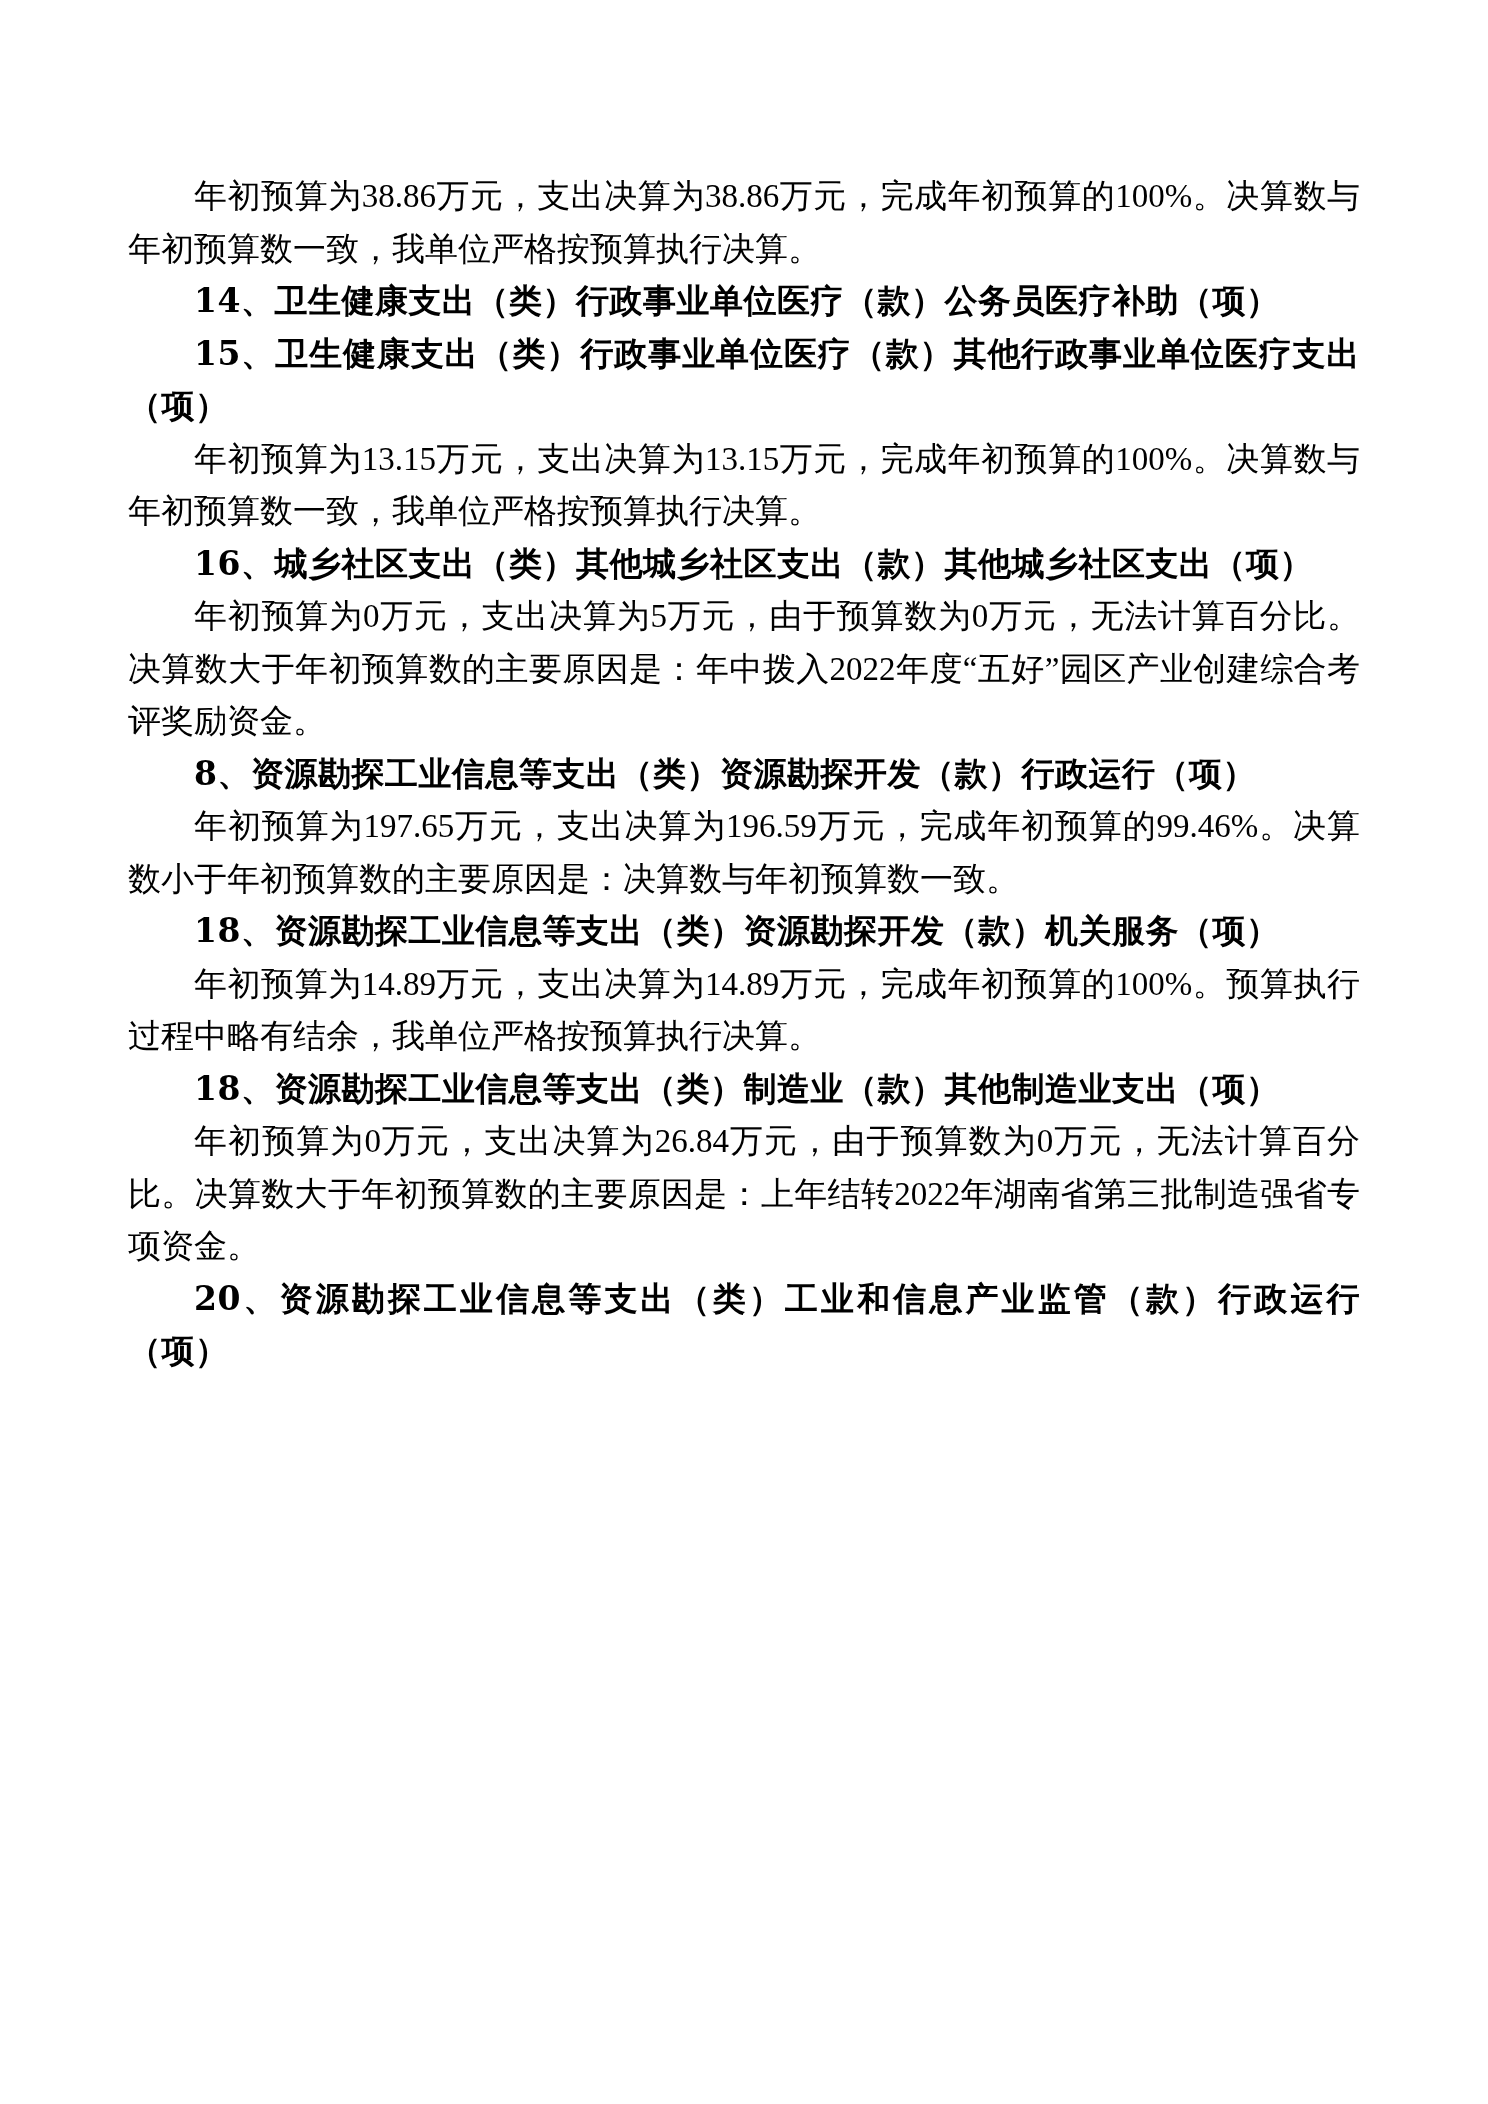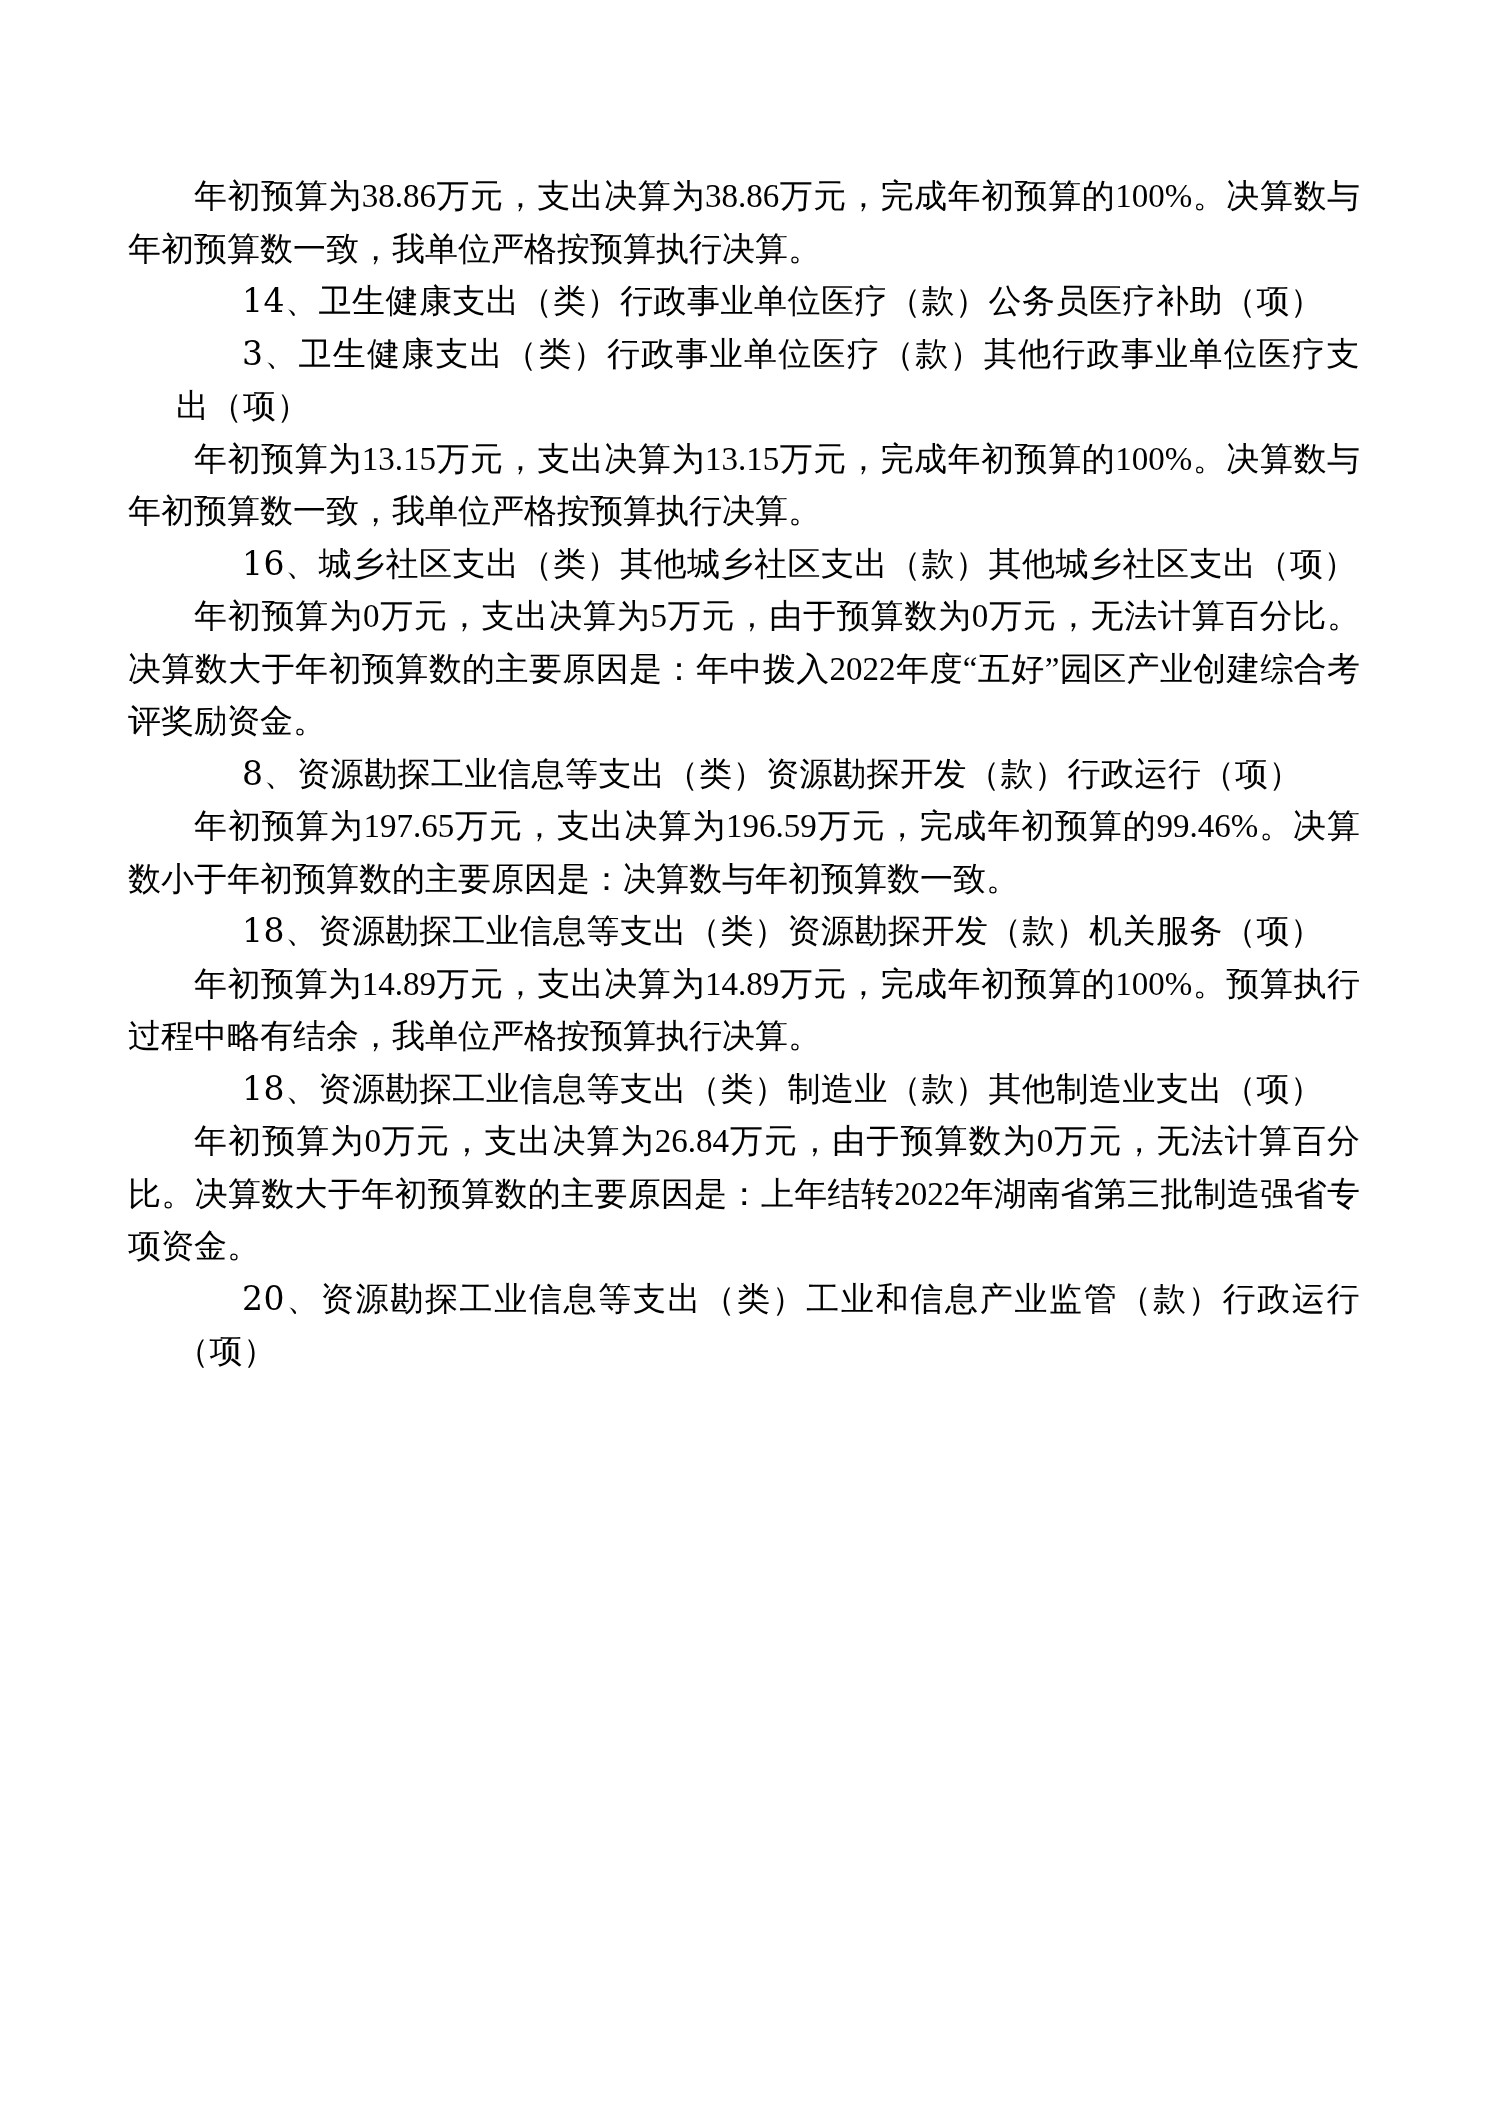--- a/index.html
+++ b/index.html
@@ -37,40 +37,39 @@
     text-indent: 66px;
     letter-spacing: 0px;
     text-align: justify;
     text-justify: inter-ideograph;
     font-family: "Liberation Serif", "DejaVu Serif", serif;
   }
   .heading {
     font-size: 33px;
     line-height: 52.5px;
     text-indent: 66px;
-    font-weight: normal;
+    font-weight: bold;
     text-align: justify;
     text-justify: inter-ideograph;
     font-family: "DejaVu Serif", "Liberation Serif", serif;
     letter-spacing: 0.5px;
-    margin-left: 48px;
   }
 </style>
 </head>
 <body>
 
 <div class="page">
   <div class="doc-body">
 
     <p class="para">年初预算为38.86万元，支出决算为38.86万元，完成年初预算的100%。决算数与年初预算数一致，我单位严格按预算执行决算。</p>
 
     <p class="heading">14、卫生健康支出（类）行政事业单位医疗（款）公务员医疗补助（项）</p>
 
 
-    <p class="heading">3、卫生健康支出（类）行政事业单位医疗（款）其他行政事业单位医疗支出（项）</p>
+    <p class="heading">15、卫生健康支出（类）行政事业单位医疗（款）其他行政事业单位医疗支出（项）</p>
 
     <p class="para">年初预算为13.15万元，支出决算为13.15万元，完成年初预算的100%。决算数与年初预算数一致，我单位严格按预算执行决算。</p>
 
     <p class="heading">16、城乡社区支出（类）其他城乡社区支出（款）其他城乡社区支出（项）</p>
 
     <p class="para">年初预算为0万元，支出决算为5万元，由于预算数为0万元，无法计算百分比。决算数大于年初预算数的主要原因是：年中拨入2022年度“五好”园区产业创建综合考评奖励资金。</p>
 
     <p class="heading">8、资源勘探工业信息等支出（类）资源勘探开发（款）行政运行（项）</p>
 
     <p class="para">年初预算为197.65万元，支出决算为196.59万元，完成年初预算的99.46%。决算数小于年初预算数的主要原因是：决算数与年初预算数一致。</p>

